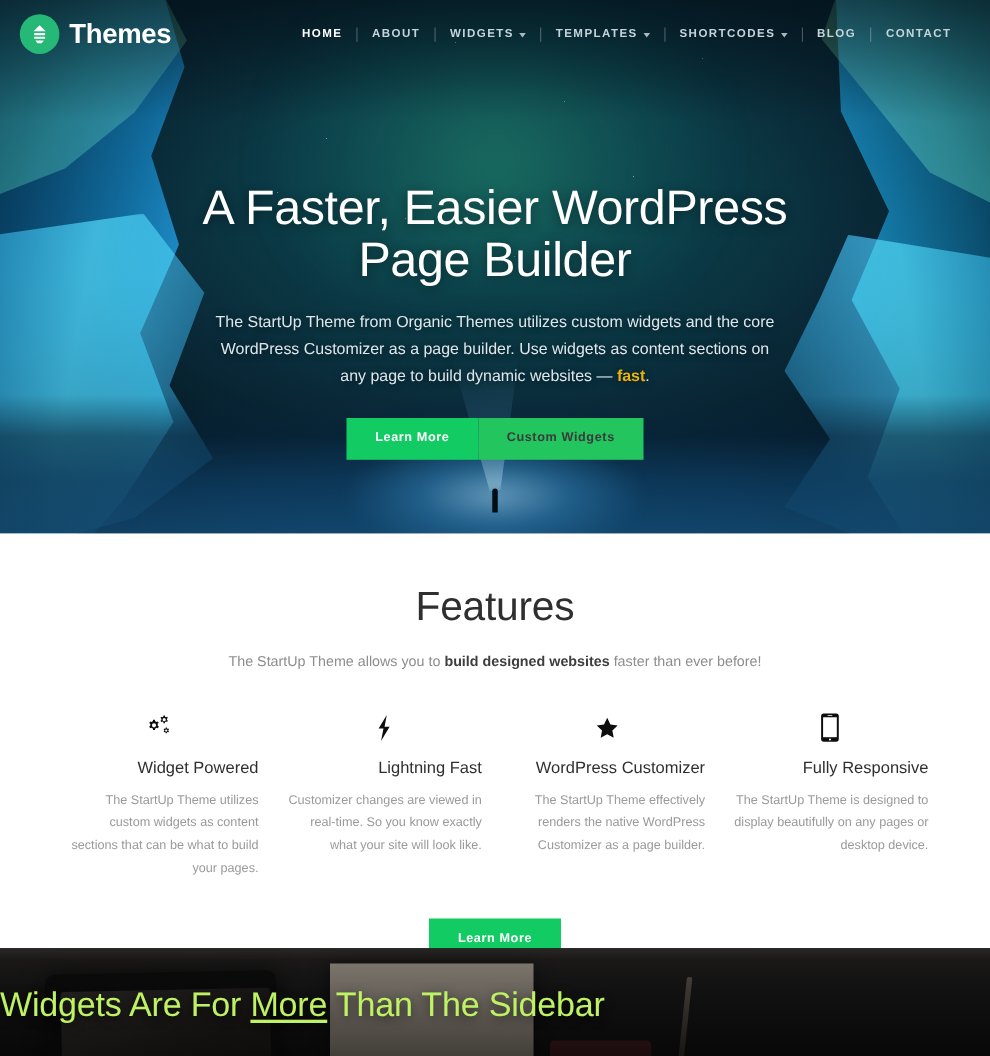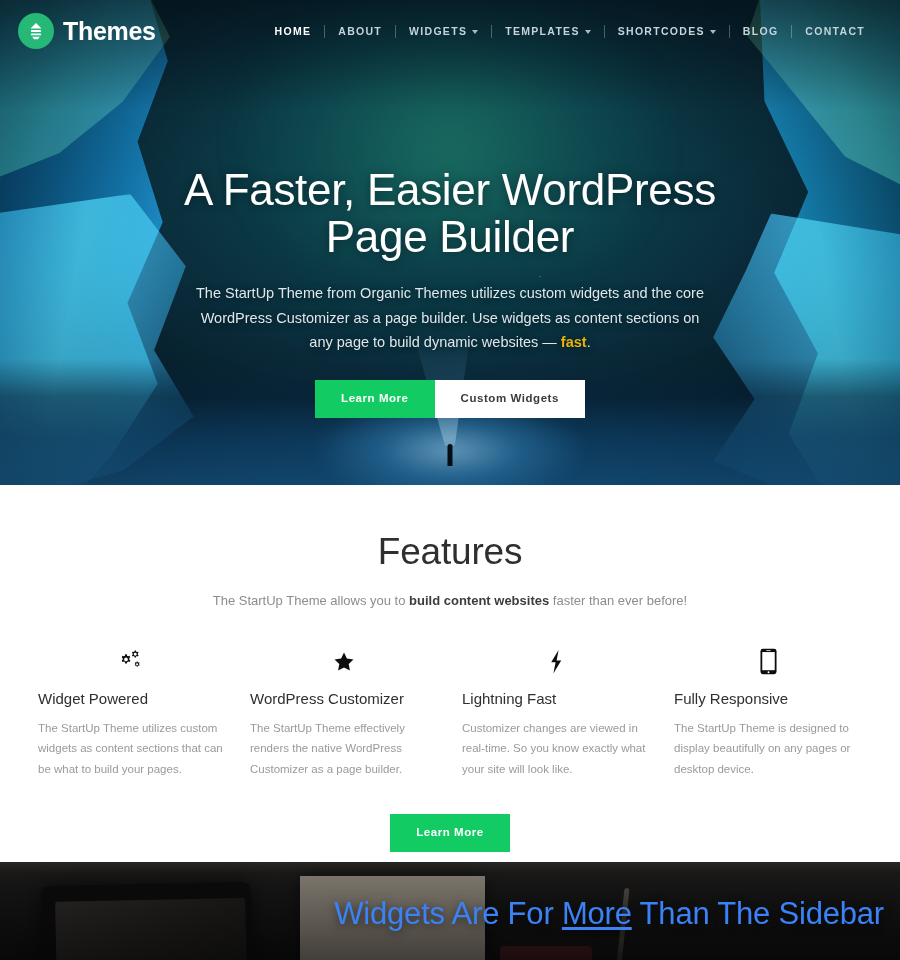--- a/index.html
+++ b/index.html
@@ -169,41 +169,41 @@
     text-shadow:0 1px 7px rgba(0,0,0,.5);
   }
   .hero-sub b { color:#eab308; font-weight:bold; }
   .hero-btns { margin-top:26px; display:flex; justify-content:center; }
   .btn {
     font-size:11.5px; font-weight:bold; letter-spacing:.55px;
     padding:13px 26px; cursor:pointer; border:none; line-height:1;
     font-family:"Liberation Sans", sans-serif;
   }
   .btn-primary { background:#12cc63; color:#ffffff; }
-  .btn-ghost { background:#ffffff; color:#3b3b3b; }
+  .btn-ghost { background:#22c55e; color:#3b3b3b; }
 
   
   .features {
     position:absolute; left:0; right:0; top:485px; height:446px;
-    background:#ffffff; padding:46px 8px 0;
+    background:#ffffff; padding:46px 26px 0;
   }
   .features-title {
     text-align:center; font-size:37px; font-weight:normal;
     color:#2f2f2f; letter-spacing:-.2px;
   }
   .features-sub {
     text-align:center; margin-top:18px; font-size:13px;
     color:#8d8d8d; line-height:1.5;
   }
   .features-sub b { color:#3d3d3d; font-weight:bold; }
   .feature-grid {
     display:flex; margin-top:36px; padding:0 18px;
   }
   .feature {
-    flex:1 1 0; text-align:left; padding:0 12px;
+    flex:1 1 0; text-align:right; padding:0 12px;
   }
   .feature-icon {
     height:30px; display:flex; align-items:center; justify-content:center;
     color:#111; margin-bottom:13px;
   }
   .feature-name {
     font-size:15px; color:#2f2f2f; font-weight:normal; margin-bottom:11px;
   }
   .feature-text {
     font-size:11.5px; color:#9a9a9a; line-height:1.82;
@@ -249,22 +249,22 @@
   .desk-obj {
     position:absolute; left:500px; top:84px; width:92px; height:40px;
     background:linear-gradient(to bottom, #4a2024 0%, #33161a 100%);
     border-radius:4px 4px 0 0;
   }
   .desk-shade {
     position:absolute; inset:0;
     background:linear-gradient(to bottom, rgba(0,0,0,.30) 0%, rgba(0,0,0,.46) 60%, rgba(0,0,0,.58) 100%);
   }
   .widgets-title {
-    position:absolute; left:0; right:16px; top:34px; text-align:right;
-    color:#3b82f6; font-size:31px; font-weight:normal; letter-spacing:-.2px;
+    position:absolute; left:0; right:16px; top:34px; text-align:left;
+    color:#bef264; font-size:31px; font-weight:normal; letter-spacing:-.2px;
     text-shadow:0 2px 10px rgba(0,0,0,.6); z-index:4;
   }
   .widgets-title u { text-decoration:underline; text-underline-offset:3px; }
 </style>
 </head>
 <body>
 
 <div class="page">
 
   <section class="hero">
@@ -341,54 +341,54 @@
       <p class="hero-sub"><span>The StartUp Theme from Organic Themes utilizes custom widgets and the core WordPress Customizer as a page builder. Use widgets as content sections on any page to build dynamic websites — </span><b>fast</b><span>.</span></p>
       <div class="hero-btns">
         <button class="btn btn-primary">Learn More</button>
         <button class="btn btn-ghost">Custom Widgets</button>
       </div>
     </div>
   </section>
 
   <section class="features">
     <h2 class="features-title">Features</h2>
-    <p class="features-sub"><span>The StartUp Theme allows you to </span><b>build content websites</b><span> faster than ever before!</span></p>
+    <p class="features-sub"><span>The StartUp Theme allows you to </span><b>build designed websites</b><span> faster than ever before!</span></p>
 
     <div class="feature-grid">
 
       <div class="feature">
         <div class="feature-icon">
           <svg width="26" height="26" viewBox="0 0 32 32" aria-hidden="true" fill="#0d0d0d">
             <path d="M12.4 11.1l1.5-.9-1.0-1.8-1.6.6a5.6 5.6 0 0 0-1.4-.8l-.3-1.7H7.6l-.3 1.7c-.5.2-1 .4-1.4.8l-1.6-.6-1.0 1.8 1.3 1.1c-.1.3-.1.6-.1.9s0 .6.1.9l-1.3 1.1 1.0 1.8 1.6-.6c.4.3.9.6 1.4.8l.3 1.7h2.1l.3-1.7c.5-.2 1-.4 1.4-.8l1.6.6 1.0-1.8-1.3-1.1c.1-.3.1-.6.1-.9s0-.6-.1-.9zM8.6 15.1a2.3 2.3 0 1 1 0-4.6 2.3 2.3 0 0 1 0 4.6z"></path>
             <path d="M23.0 5.4l1.1-.7-.8-1.4-1.2.5a4.3 4.3 0 0 0-1.1-.6l-.2-1.3h-1.6l-.2 1.3c-.4.2-.8.3-1.1.6l-1.2-.5-.8 1.4 1.0.8a4 4 0 0 0 0 1.4l-1.0.8.8 1.4 1.2-.5c.3.2.7.4 1.1.6l.2 1.3h1.6l.2-1.3c.4-.2.8-.3 1.1-.6l1.2.5.8-1.4-1.0-.8a4 4 0 0 0 0-1.4zM20.0 8.3a1.8 1.8 0 1 1 0-3.6 1.8 1.8 0 0 1 0 3.6z"></path>
             <path d="M24.6 17.9l.8-.5-.6-1.0-.9.3a3 3 0 0 0-.8-.4l-.1-1.0h-1.2l-.1 1.0c-.3.1-.5.2-.8.4l-.9-.3-.6 1.0.7.6a2.9 2.9 0 0 0 0 1.0l-.7.6.6 1.0.9-.3c.2.2.5.3.8.4l.1 1.0h1.2l.1-1.0c.3-.1.5-.2.8-.4l.9.3.6-1.0-.7-.6a2.9 2.9 0 0 0 0-1.0zM22.3 20.0a1.3 1.3 0 1 1 0-2.6 1.3 1.3 0 0 1 0 2.6z"></path>
           </svg>
         </div>
         <h3 class="feature-name">Widget Powered</h3>
         <p class="feature-text">The StartUp Theme utilizes custom widgets as content sections that can be what to build your pages.</p>
       </div>
 
       <div class="feature">
         <div class="feature-icon">
+          <svg width="22" height="26" viewBox="0 0 16 26" aria-hidden="true" fill="#0d0d0d">
+            <path d="M10.6 1.0 L3.2 13.2 H7.6 L5.4 24.6 L13.2 11.6 H8.6 Z"></path>
+          </svg>
+        </div>
+        <h3 class="feature-name">Lightning Fast</h3>
+        <p class="feature-text">Customizer changes are viewed in real-time. So you know exactly what your site will look like.</p>
+      </div>
+
+      <div class="feature">
+        <div class="feature-icon">
           <svg width="24" height="24" viewBox="0 0 24 24" aria-hidden="true" fill="#0d0d0d">
             <path d="M12 2.6l2.9 6.0 6.6.9-4.8 4.6 1.2 6.5L12 17.5l-5.9 3.1 1.2-6.5L2.5 9.5l6.6-.9z"></path>
           </svg>
         </div>
         <h3 class="feature-name">WordPress Customizer</h3>
         <p class="feature-text">The StartUp Theme effectively renders the native WordPress Customizer as a page builder.</p>
-      </div>
-
-      <div class="feature">
-        <div class="feature-icon">
-          <svg width="22" height="26" viewBox="0 0 16 26" aria-hidden="true" fill="#0d0d0d">
-            <path d="M10.6 1.0 L3.2 13.2 H7.6 L5.4 24.6 L13.2 11.6 H8.6 Z"></path>
-          </svg>
-        </div>
-        <h3 class="feature-name">Lightning Fast</h3>
-        <p class="feature-text">Customizer changes are viewed in real-time. So you know exactly what your site will look like.</p>
       </div>
 
       <div class="feature">
         <div class="feature-icon">
           <svg width="17" height="27" viewBox="0 0 18 28" aria-hidden="true">
             <rect x="0.5" y="0.5" width="17" height="27" rx="2.6" fill="#0d0d0d"></rect>
             <rect x="2.4" y="4.0" width="13.2" height="19.2" fill="#ffffff"></rect>
             <circle cx="9" cy="25.4" r="1.0" fill="#ffffff"></circle>
             <rect x="6.6" y="2.0" width="4.8" height="0.9" rx="0.45" fill="#ffffff"></rect>
           </svg>

